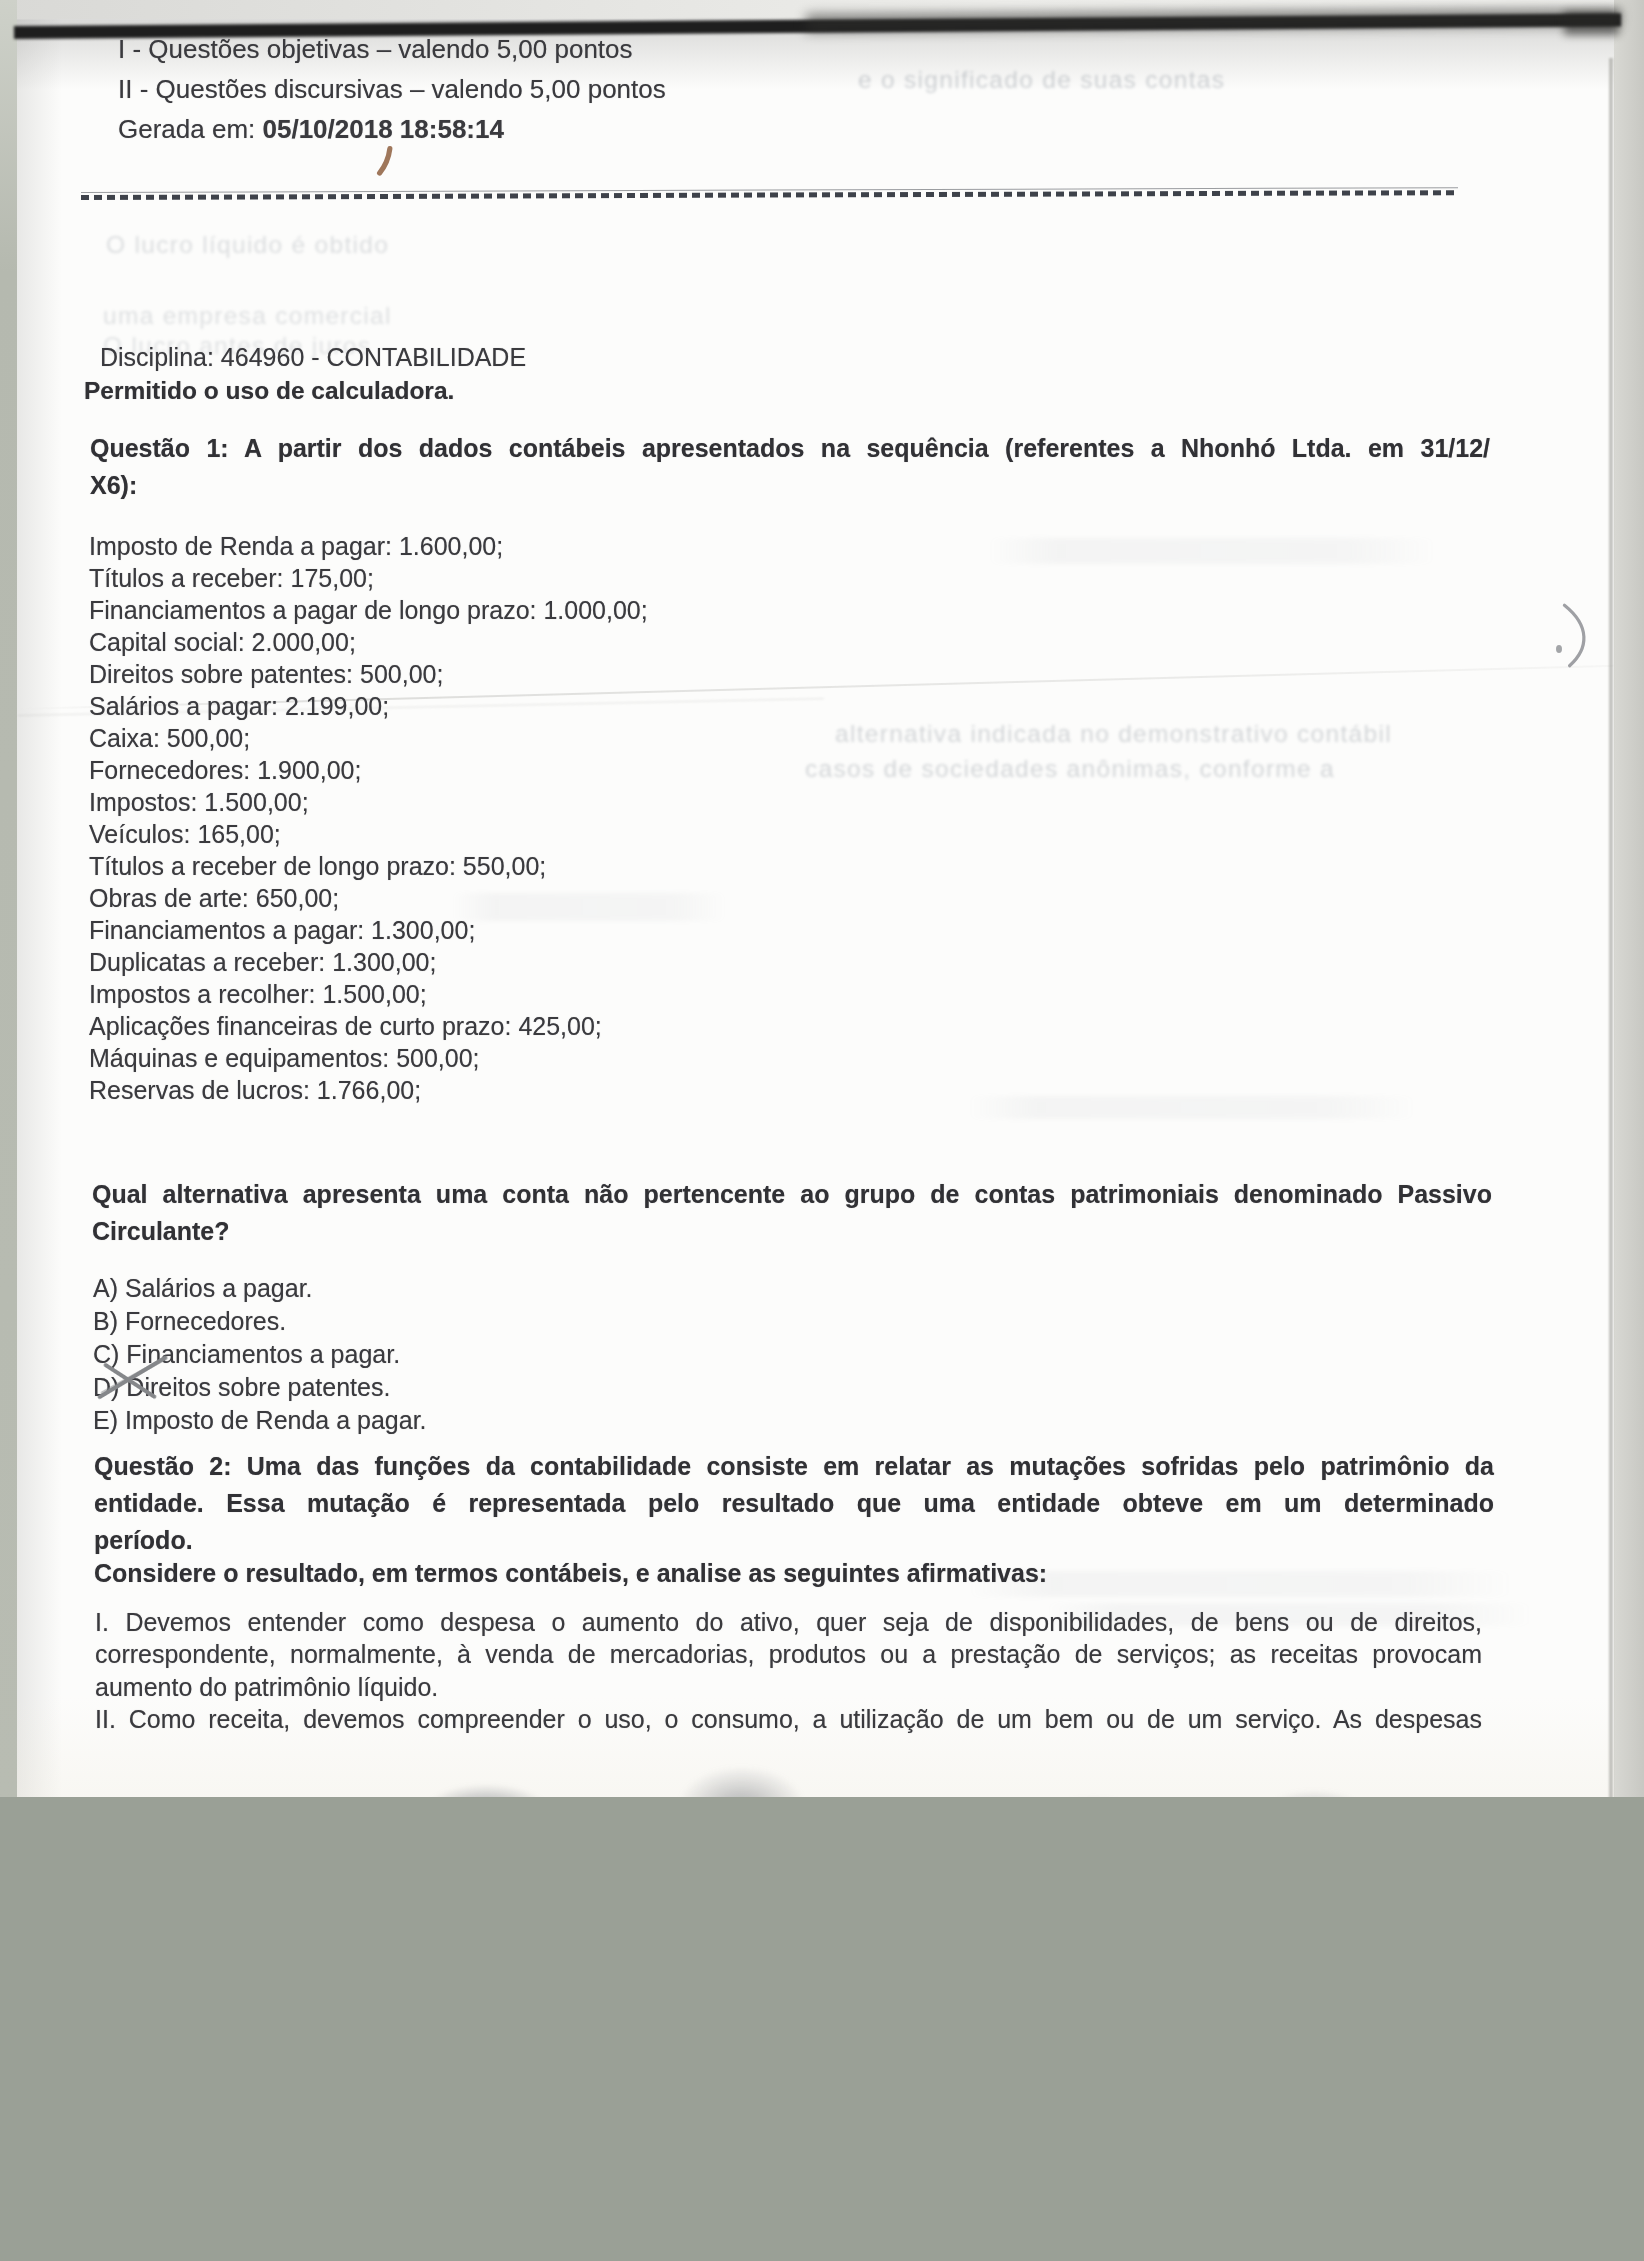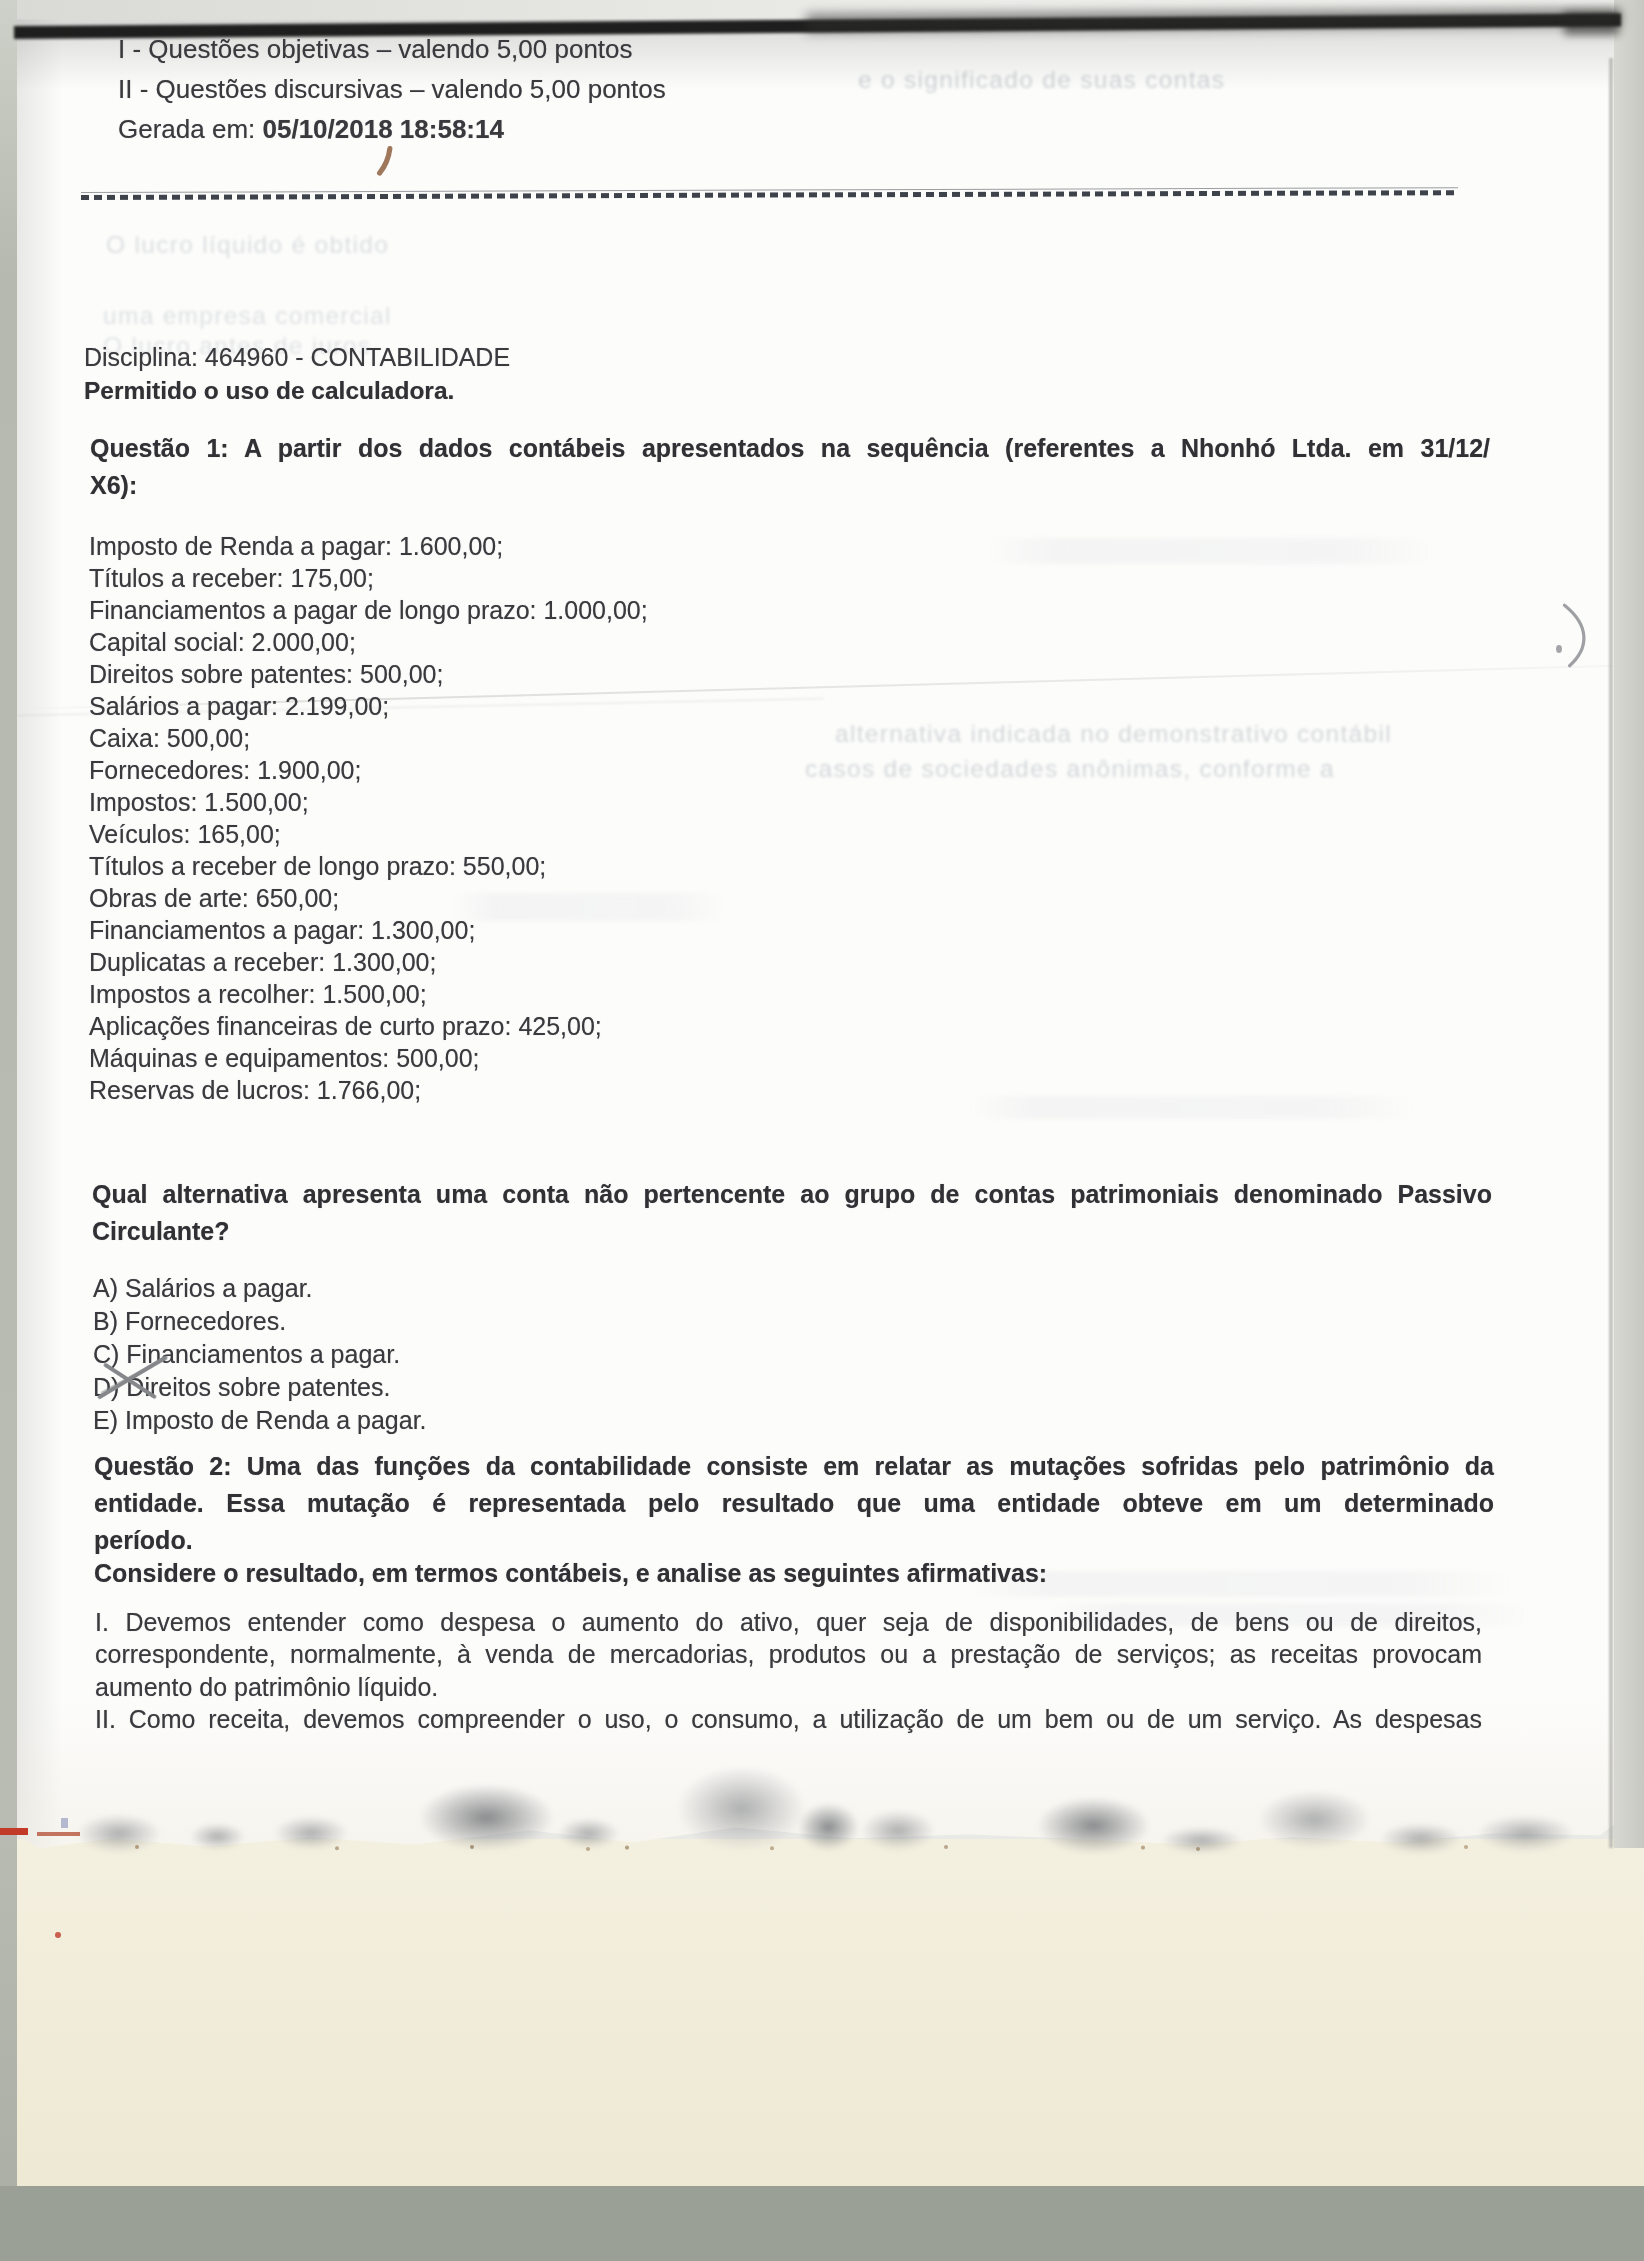--- a/index.html
+++ b/index.html
@@ -1,16 +1,16 @@
 <!DOCTYPE html>
 <html style="font-size:10.3px"><head>
 <meta charset="utf-8">
 <style>
   html,body{margin:0;padding:0;background:#9aa096;}
-  .canvas{position:relative;width:1645px;height:2186px;overflow:hidden;
+  .canvas{position:relative;width:1645px;height:1797px;overflow:hidden;
           font-family:"Liberation Sans",sans-serif;background:#e9e9e6;}
 
   
   .scan-lid{position:absolute;left:0;top:0;width:1645px;height:30px;
             background:linear-gradient(90deg,#d9d9d6,#ededea 60%,#f2f2ef);}
   .strip-left{position:absolute;left:0;top:0;width:17px;height:2261px;
               background:linear-gradient(180deg,#ced1c9,#b5b9af 12%,#b8bcb2 80%,#a9ada3);}
   .strip-right{position:absolute;left:1614px;top:0;width:31px;height:1848px;
                background:linear-gradient(90deg,#d8d8d3,#c7c7c2);}
   .edge-seam{position:absolute;left:1609px;top:58px;width:3.9px;height:1790px;
@@ -109,21 +109,21 @@
   <div class="ghostbar" style="left:967px;top:1571px;width:548px;height:26px;"></div>
   <div class="ghostbar" style="left:1045px;top:1603px;width:490px;height:23px;"></div>
 
   <div class="t hdr" style="left:118px;top:34px;">I - Questões objetivas – valendo  5,00 pontos</div>
   <div class="t hdr" style="left:118px;top:74px;">II - Questões discursivas – valendo  5,00 pontos</div>
   <div class="t hdr" style="left:118px;top:114px;"><span>Gerada em: </span><b>05/10/2018 18:58:14</b></div>
 
   <div style="position:absolute;left:81px;top:192px;width:1377px;height:1.3px;background:#4a4e55;opacity:.55;transform:rotate(-0.2deg);transform-origin:left center;"></div>
   <div style="position:absolute;left:81px;top:195px;width:1377px;height:4.5px;transform:rotate(-0.2deg);transform-origin:left center;background:repeating-linear-gradient(90deg,#3e424a 0 8.4px,rgba(0,0,0,0) 8.4px 13px);"></div>
 
-  <div class="t" style="left:84px;top:342px;">Disciplina: 464960 - CONTABILIDADE</div>
+  <div class="t" style="left:100px;top:342px;">Disciplina: 464960 - CONTABILIDADE</div>
   <div class="t b" style="left:84px;top:376px;font-size:24.5px;">Permitido o uso de calculadora.</div>
 
   <div class="t b jl" style="left:90px;top:433px;">Questão 1: A partir dos dados contábeis apresentados na sequência (referentes a Nhonhó Ltda. em 31/12/</div>
   <div class="t b" style="left:90px;top:470px;">X6):</div>
 
   <div class="t items" style="left:89px;top:530px;line-height:32px;">
     <div>Imposto de Renda a pagar: 1.600,00;</div>
     <div>Títulos a receber: 175,00;</div>
     <div>Financiamentos a pagar de longo prazo: 1.000,00;</div>
     <div>Capital social: 2.000,00;</div>

